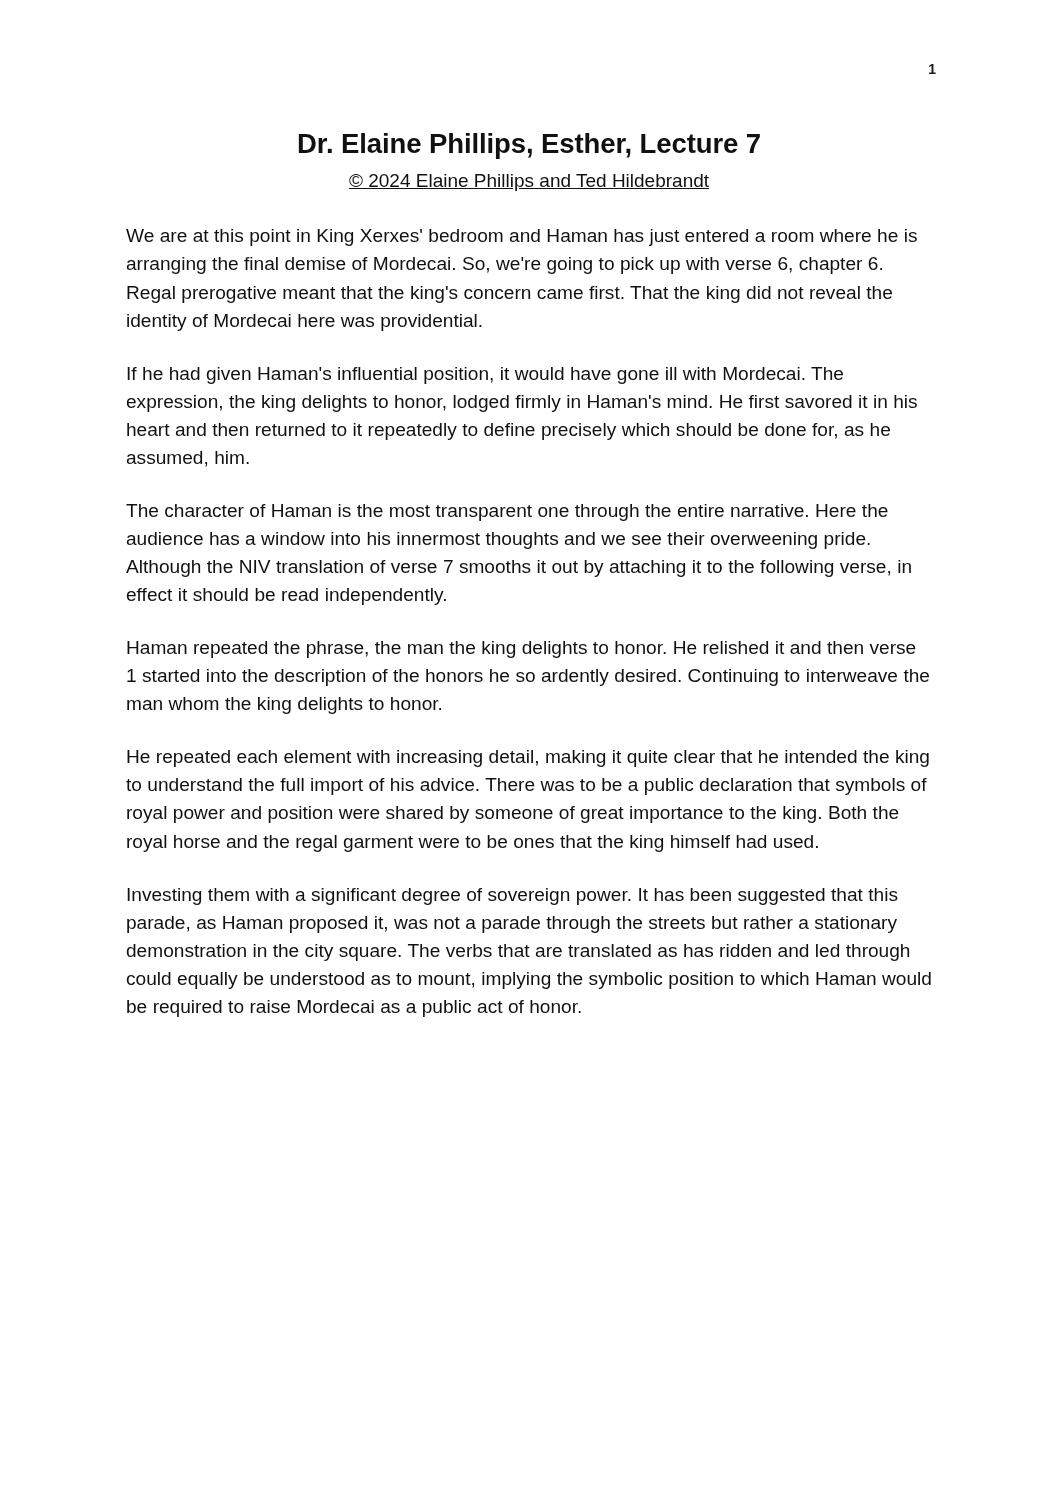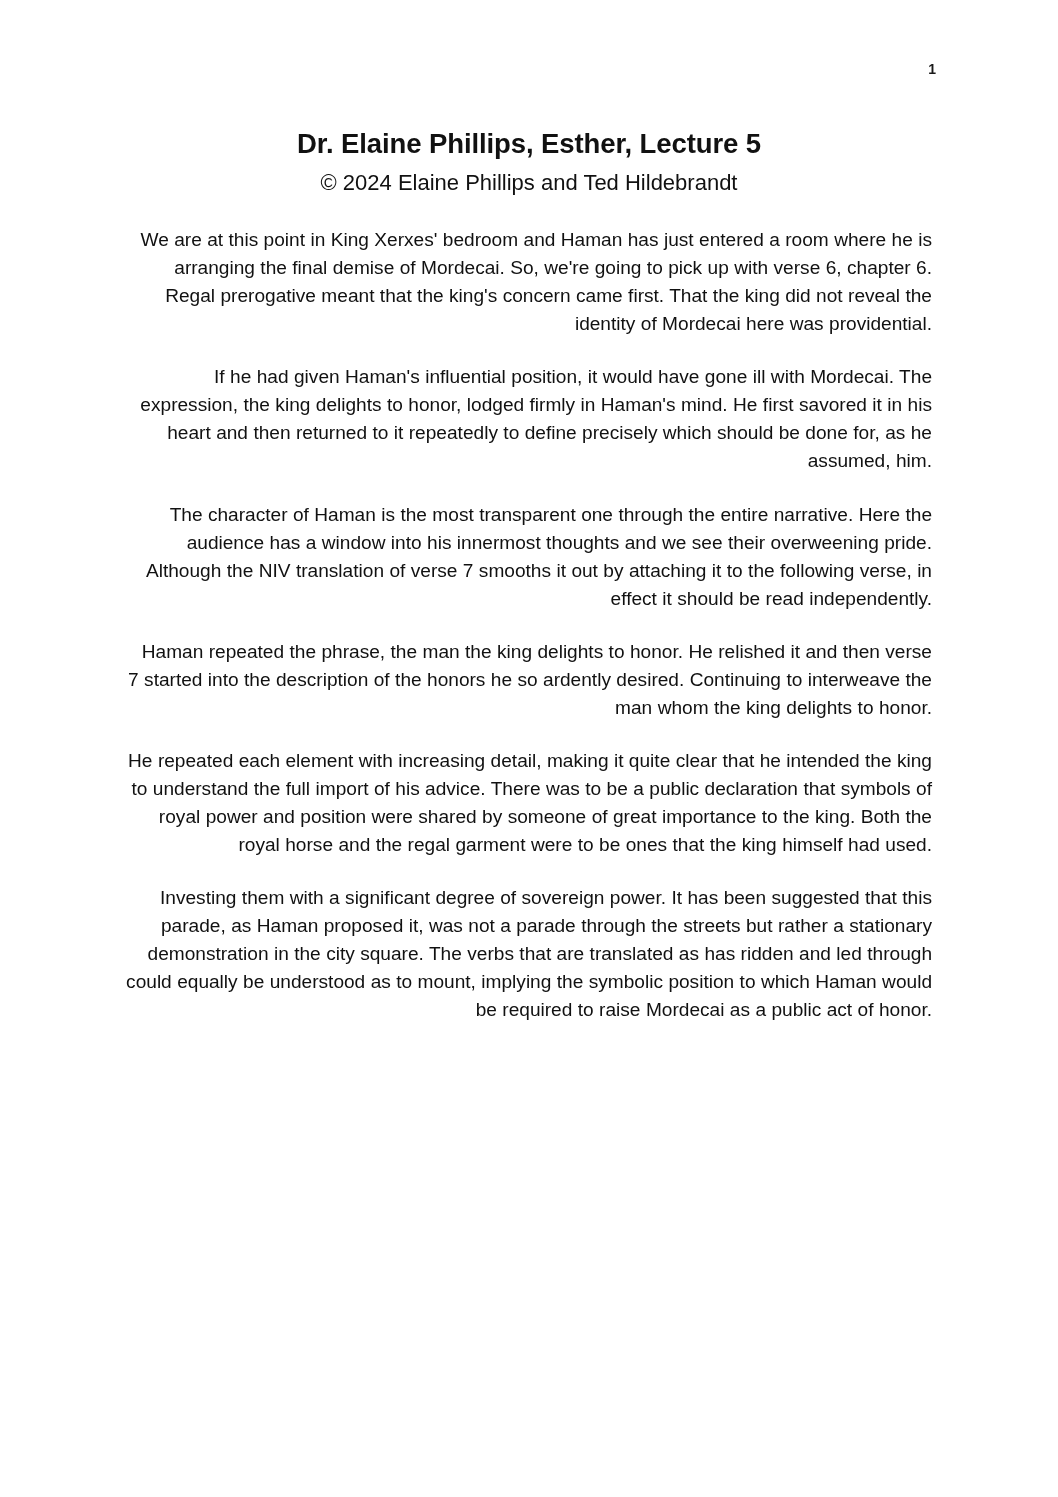--- a/index.html
+++ b/index.html
@@ -38,52 +38,53 @@
     text-align: center;
     font-size: 27.5px;
     font-weight: 700;
     color: #111111;
     letter-spacing: -0.1px;
     margin: 0 0 10px 0;
     line-height: 1.15;
   }
   .doc-subtitle {
     text-align: center;
-    font-size: 22px;
+    font-size: 19px;
     font-weight: 400;
     color: #111111;
     margin: 0 0 30px 0;
     line-height: 1.2;
+    text-decoration: underline;
   }
   .para {
     font-size: 19.1px;
     line-height: 1.47;
     color: #111111;
     margin: 0 0 25px 0;
-    text-align: right;
+    text-align: left;
     word-spacing: 0.1px;
   }
   .para:last-child {
     margin-bottom: 0;
   }
 </style>
 </head>
 <body>
 
 <div class="page">
 
   <div class="page-number">1</div>
 
   <div class="doc-body">
 
-    <h1 class="doc-title">Dr. Elaine Phillips, Esther, Lecture 5</h1>
+    <h1 class="doc-title">Dr. Elaine Phillips, Esther, Lecture 7</h1>
 
     <div class="doc-subtitle">© 2024 Elaine Phillips and Ted Hildebrandt</div>
 
     <p class="para">We are at this point in King Xerxes' bedroom and Haman has just entered a room where he is arranging the final demise of Mordecai. So, we're going to pick up with verse 6, chapter 6. Regal prerogative meant that the king's concern came first. That the king did not reveal the identity of Mordecai here was providential.</p>
     <p class="para">If he had given Haman's influential position, it would have gone ill with Mordecai. The expression, the king delights to honor, lodged firmly in Haman's mind. He first savored it in his heart and then returned to it repeatedly to define precisely which should be done for, as he assumed, him.</p>
     <p class="para">The character of Haman is the most transparent one through the entire narrative. Here the audience has a window into his innermost thoughts and we see their overweening pride. Although the NIV translation of verse 7 smooths it out by attaching it to the following verse, in effect it should be read independently.</p>
-    <p class="para">Haman repeated the phrase, the man the king delights to honor. He relished it and then verse 7 started into the description of the honors he so ardently desired. Continuing to interweave the man whom the king delights to honor.</p>
+    <p class="para">Haman repeated the phrase, the man the king delights to honor. He relished it and then verse 1 started into the description of the honors he so ardently desired. Continuing to interweave the man whom the king delights to honor.</p>
     <p class="para">He repeated each element with increasing detail, making it quite clear that he intended the king to understand the full import of his advice. There was to be a public declaration that symbols of royal power and position were shared by someone of great importance to the king. Both the royal horse and the regal garment were to be ones that the king himself had used.</p>
     <p class="para">Investing them with a significant degree of sovereign power. It has been suggested that this parade, as Haman proposed it, was not a parade through the streets but rather a stationary demonstration in the city square. The verbs that are translated as has ridden and led through could equally be understood as to mount, implying the symbolic position to which Haman would be required to raise Mordecai as a public act of honor.</p>
 
   </div>
 </div>
 
 </body></html>

